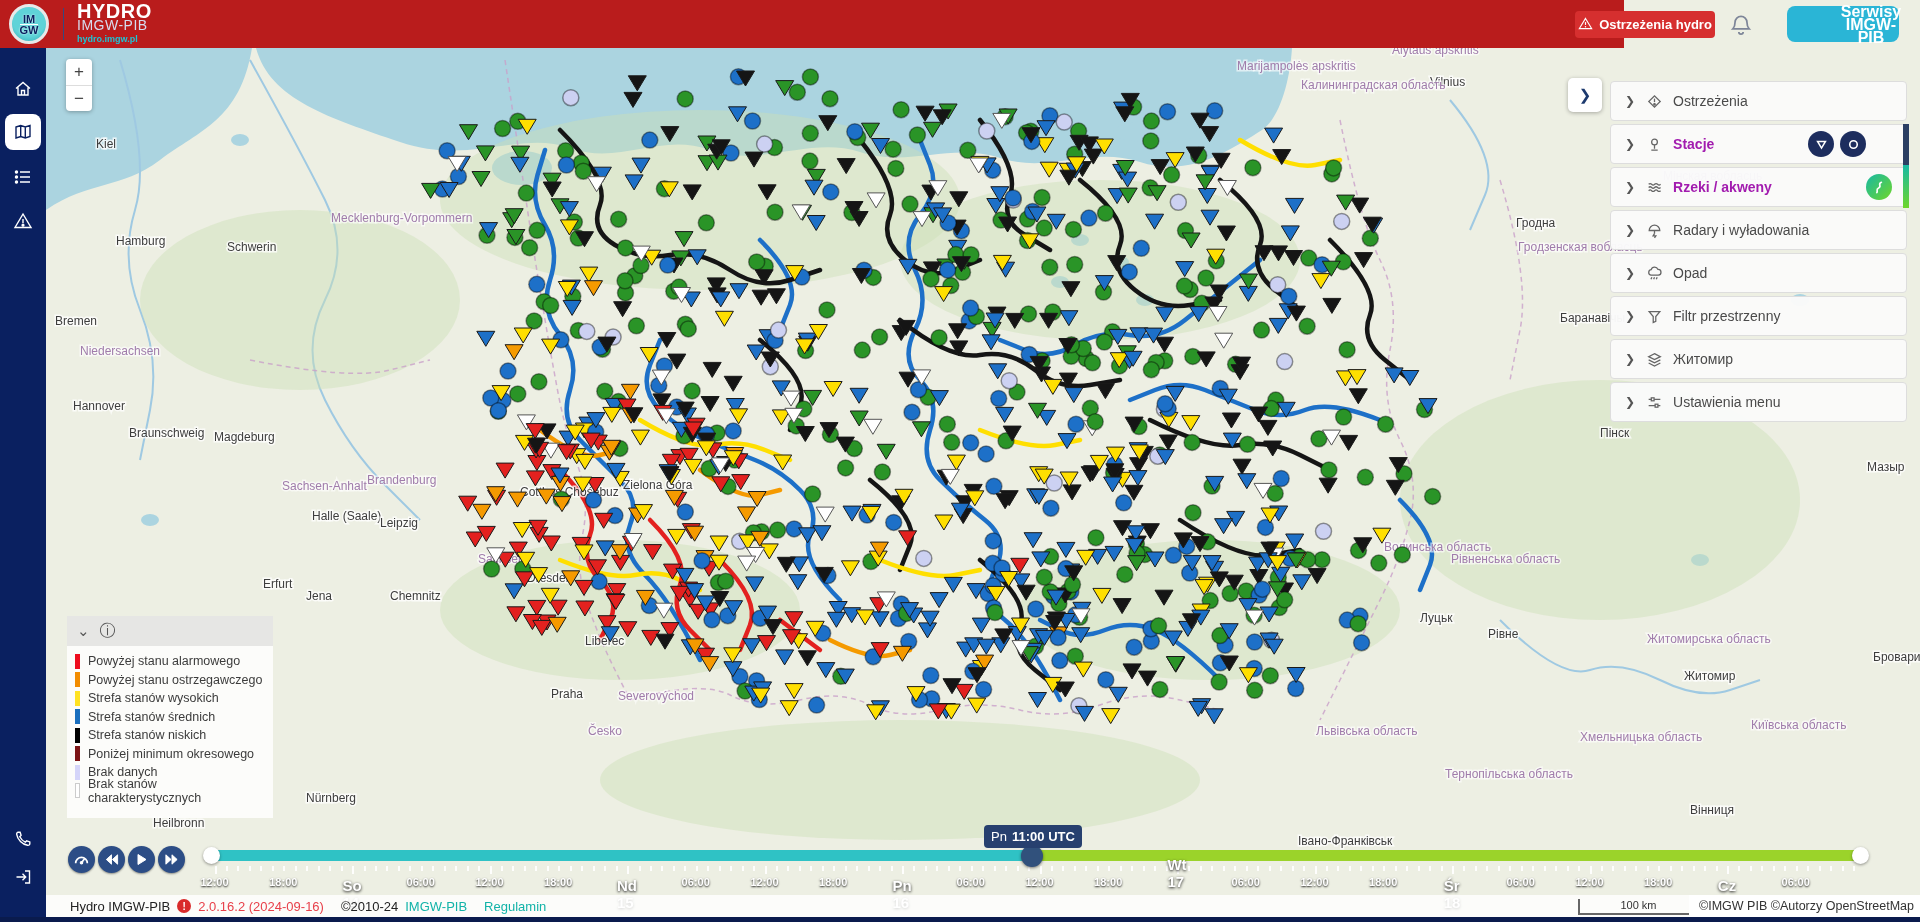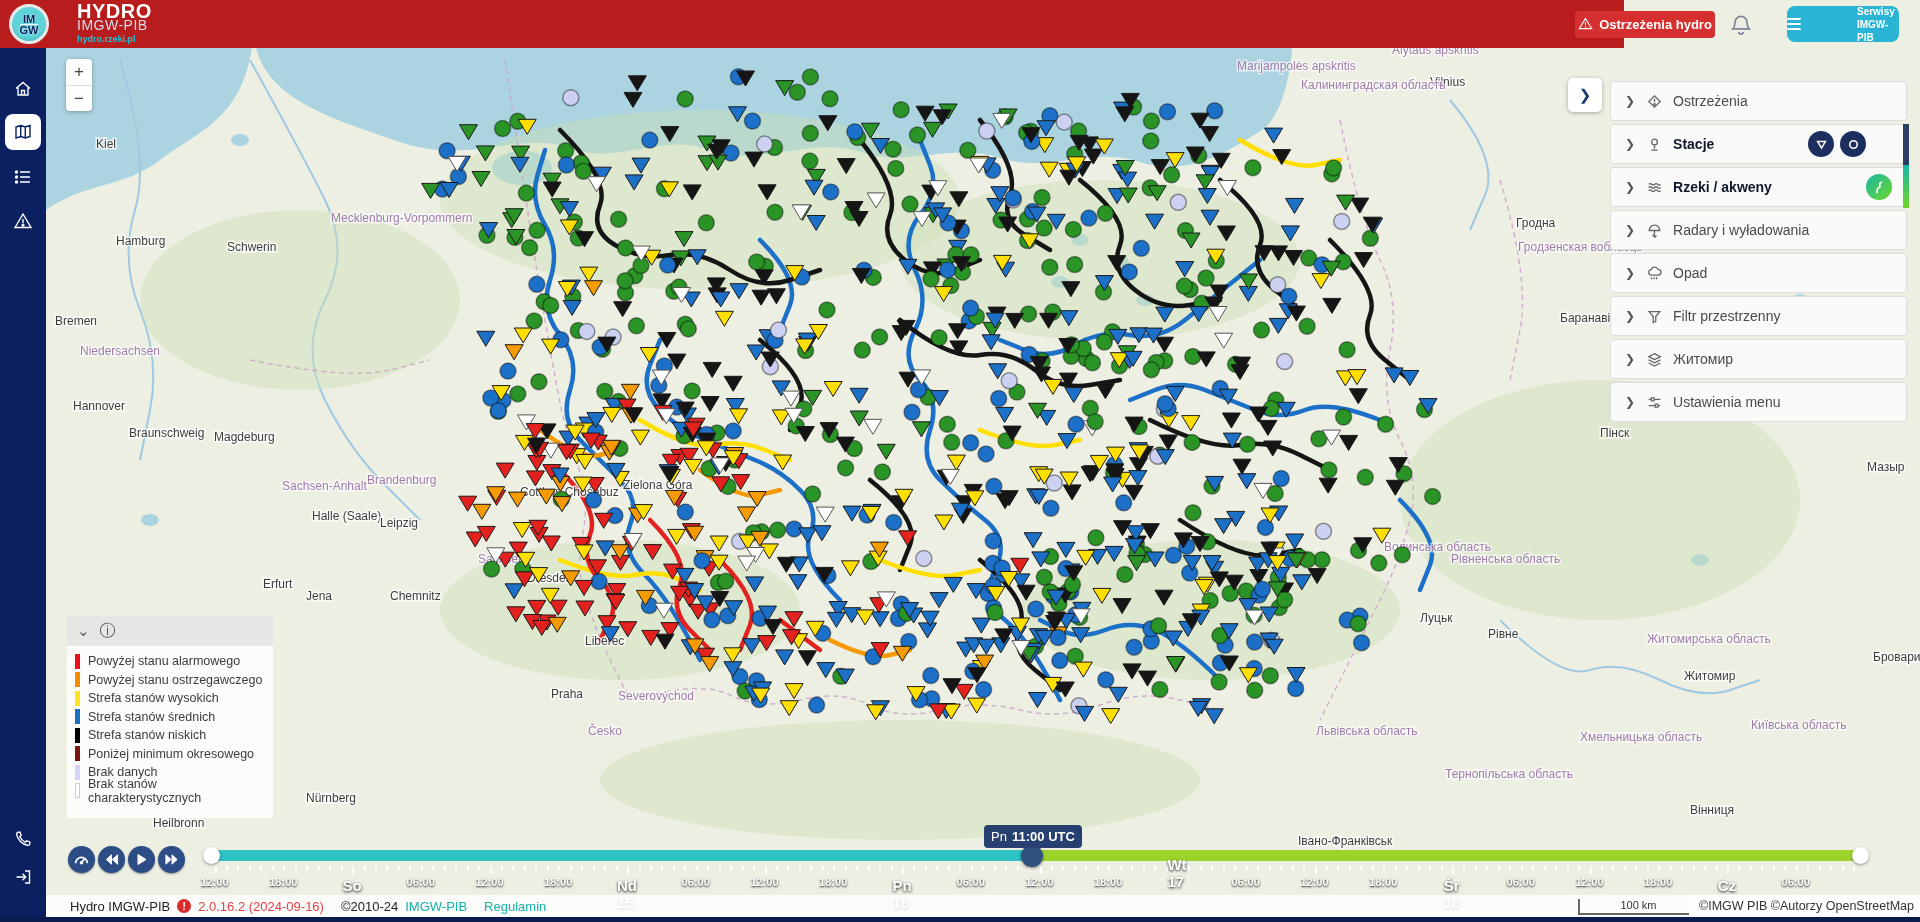--- a/index.html
+++ b/index.html
@@ -22,21 +22,21 @@
     display:flex;align-items:center;}
   #search-input{flex:1;border:0;outline:0;background:transparent;font-size:13px;color:#0a2060;padding:0 6px 0 10px;
     font-family:inherit;}
   #search-input::placeholder{color:#0a2060;opacity:1;}
   #search-icon{width:26px;text-align:center;}
   #alerts-btn{position:absolute;left:1575px;top:11px;width:140px;height:27px;background:#d62f2f;border-radius:4px;
     color:#fff;font-size:13px;font-weight:bold;display:flex;align-items:center;justify-content:center;gap:6px;cursor:pointer;}
   #bell-btn{position:absolute;left:1728px;top:12px;width:26px;height:26px;cursor:pointer;}
   #services-btn{position:absolute;left:1787px;top:6px;width:112px;height:36px;background:#2ab5d6;border-radius:8px;
     color:#fff;display:flex;align-items:center;justify-content:center;gap:8px;cursor:pointer;}
-  #services-btn .lines{font-size:10px;font-weight:bold;line-height:13px;text-align:left;margin-left:48px;}
+  #services-btn .lines{font-size:16px;font-weight:bold;line-height:13px;text-align:center;margin-left:48px;}
   .hamburger{display:inline-block;width:16px;}
   .hamburger div{height:2.5px;background:#fff;margin:2.5px 0;border-radius:1px;}
   
   #sidebar{position:absolute;left:0;top:48px;width:46px;height:874px;background:#0a2060;z-index:35;}
   .side-icon{position:absolute;left:0;width:46px;height:36px;display:flex;align-items:center;justify-content:center;cursor:pointer;}
   .side-icon svg{stroke:#fff;fill:none;stroke-width:1.4;}
   #side-map{left:5px;width:36px;height:36px;background:#fff;border-radius:8px;}
   #side-map svg{stroke:#0a2060;}
   
   #map{position:absolute;left:46px;top:48px;width:1874px;height:874px;background:#edefe3;overflow:hidden;}
@@ -52,21 +52,21 @@
     box-shadow:0 1px 4px rgba(0,0,0,.3);display:flex;align-items:center;justify-content:center;
     color:#1d3a6e;font-size:15px;font-weight:bold;cursor:pointer;z-index:30;}
   
   #panel{position:absolute;left:1610px;top:81px;width:297px;z-index:30;}
   .panel-item{position:relative;height:40px;margin-bottom:3px;background:rgba(250,250,250,.97);
     border:1px solid #ddd;border-radius:4px;display:flex;align-items:center;padding-left:14px;gap:10px;cursor:pointer;}
   .panel-chevron{color:#555;font-size:12px;font-weight:bold;}
   .panel-ico{width:18px;height:18px;display:flex;align-items:center;justify-content:center;}
   .panel-ico svg{stroke:#666;fill:none;stroke-width:1.2;}
   .panel-label{font-size:14px;color:#4a4a4a;}
-  .panel-item.active .panel-label{color:#0f172a;font-weight:bold;}
+  .panel-item.active .panel-label{color:#a21caf;font-weight:bold;}
   .badge-row{position:absolute;right:40px;display:flex;gap:6px;}
   .nav-badge{width:26px;height:26px;border-radius:50%;background:#1d2d5e;display:flex;align-items:center;justify-content:center;cursor:pointer;}
   .river-badge{position:absolute;right:14px;width:26px;height:26px;border-radius:50%;
     background:linear-gradient(135deg,#17b9a4,#6fd62a);display:flex;align-items:center;justify-content:center;cursor:pointer;}
   #strip-stations{position:absolute;left:1903px;top:124px;width:6px;height:41px;background:#2b3f63;z-index:31;}
   #strip-rivers{position:absolute;left:1903px;top:165px;width:6px;height:43px;
     background:linear-gradient(#17b9a4,#6fd62a);z-index:31;}
   
   #legend{position:absolute;left:67px;top:616px;width:206px;z-index:25;font-size:12.5px;color:#3c3c3c;}
   #legend-head{height:30px;background:rgba(228,228,228,.85);display:flex;align-items:center;gap:10px;padding-left:10px;}
@@ -114,21 +114,21 @@
 
 <div id="topbar">
   <div id="logo">
     <div class="l1">IM</div>
     <div class="l2">GW</div>
   </div>
   <div id="topbar-sep"></div>
   <div id="title-block">
     <div class="t1">HYDRO</div>
     <div class="t2">IMGW-PIB</div>
-    <div class="t3">hydro.rzeki.pl</div>
+    <div class="t3">hydro.imgw.pl</div>
   </div>
   <div id="alerts-btn">
     <span>
       <svg width="15" height="13" viewBox="0 0 20 18">
           <path d="M10 2 L18.5 16 H1.5 Z" fill="none" stroke="#fff" stroke-width="1.6"></path>
           <line x1="10" y1="7" x2="10" y2="11" stroke="#fff" stroke-width="1.6"></line>
           <circle cx="10" cy="13.5" r="1" fill="#fff"></circle>
         </svg>
     </span>
     <span>Ostrzeżenia hydro</span>

